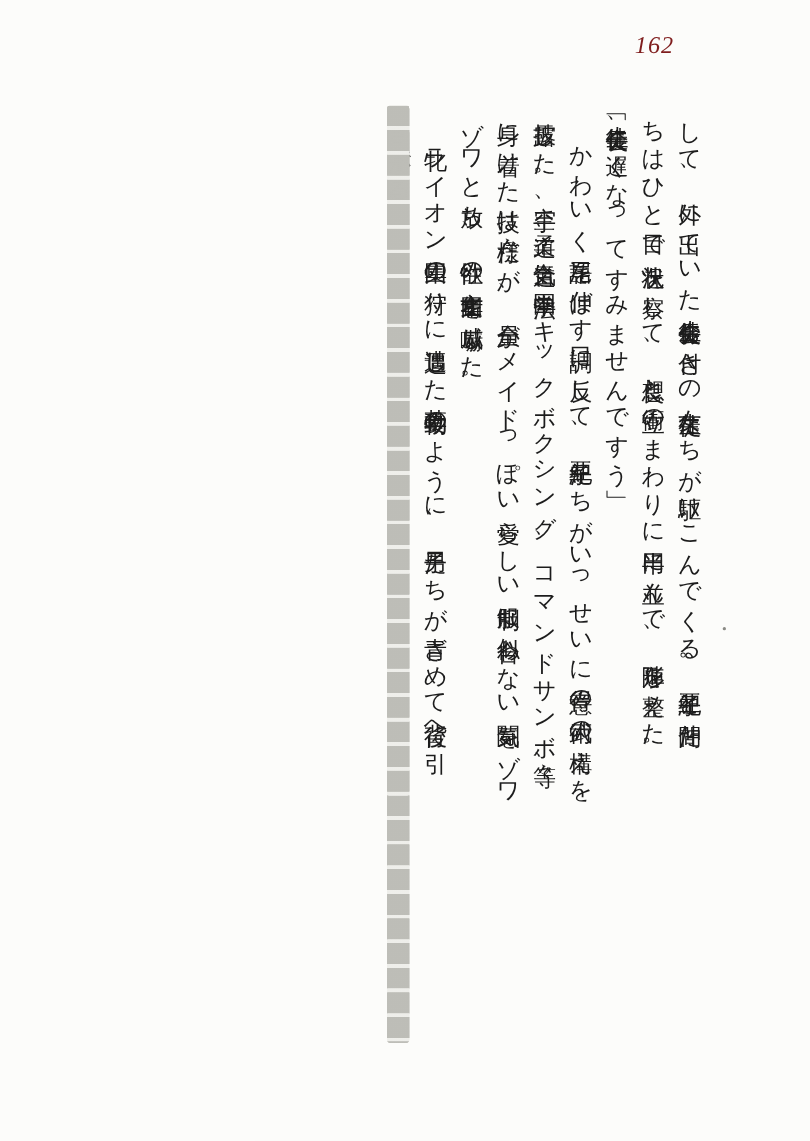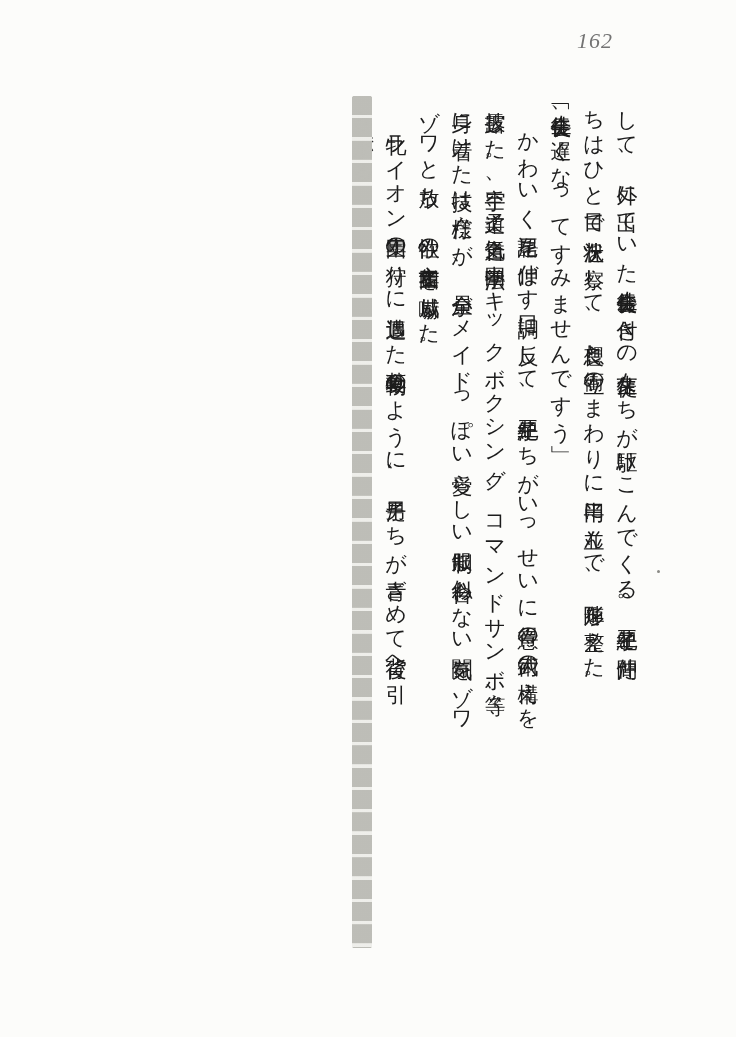--- a/index.html
+++ b/index.html
@@ -21,21 +21,21 @@
   }
   .page-number {
     position: absolute;
     top: 28px;
     left: 569px;
     width: 52px;
     text-align: center;
     font-style: italic;
     font-size: 22px;
     letter-spacing: 1px;
-    color: #737373;
+    color: #7f1d1d;
   }
   .text-block {
     position: absolute;
     top: 96px;
     right: 93px;
     height: 852px;
     writing-mode: vertical-rl;
     font-size: 21px;
     line-height: 33px;
     letter-spacing: 1.4px;

